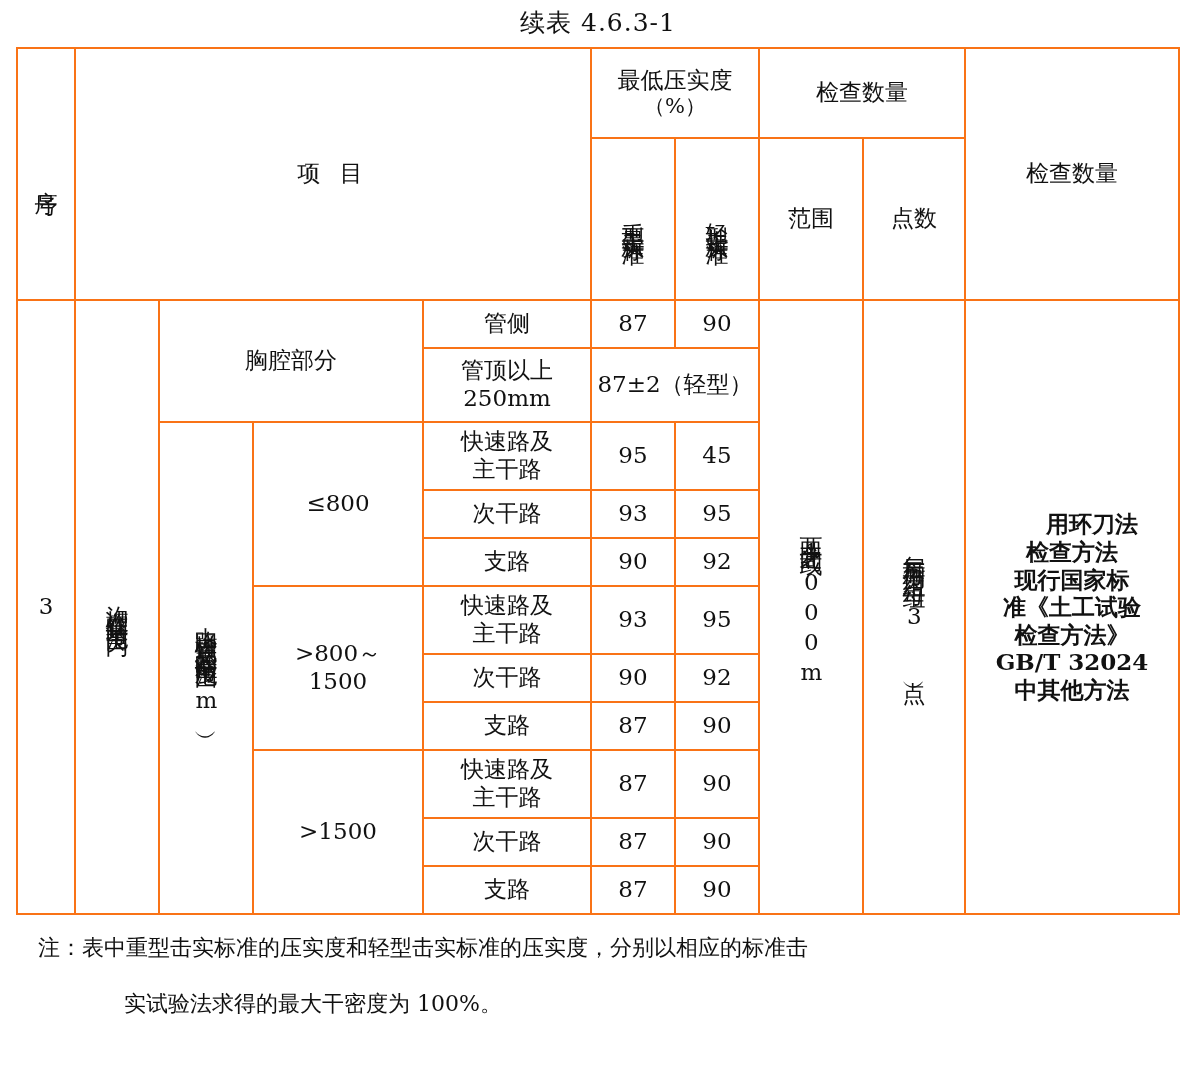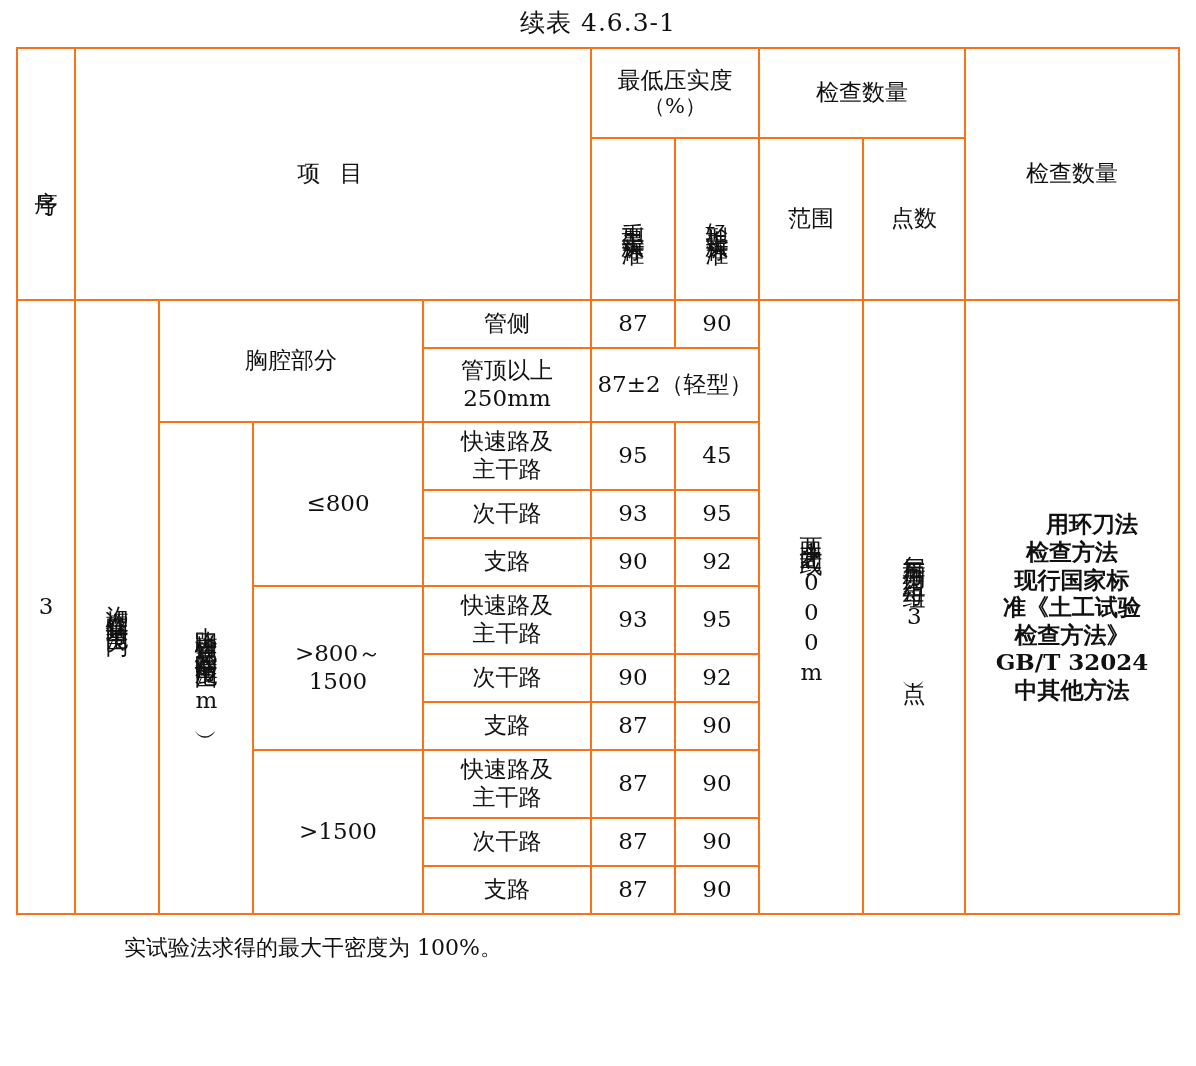--- a/index.html
+++ b/index.html
@@ -56,21 +56,21 @@
     font-size: 21px;
   }
   .note {
     width: 1120px;
     margin: 16px auto 0 auto;
     font-size: 22px;
     line-height: 1.55;
     font-family: "DejaVu Serif", "Liberation Serif", serif;
   }
   .note .line1 { text-indent: 0; padding-left: 42px; text-indent: -42px; }
-  .note .line2 { padding-left: 86px; }
+  .note .line2 { padding-left: 86px; margin-top: 22px; }
   .txtblock {
     display: block;
     line-height: 1.2;
   }
   .wide-letter { letter-spacing: 6px; margin-top: 22px; }
   .methodcell {
     font-size: 23px;
     line-height: 1.45;
     text-align: left;
     padding: 4px 10px 4px 14px;
@@ -242,16 +242,17 @@
       </tr>
       <tr>
         <td style="height:46px"><span>支路</span></td>
         <td><span>87</span></td>
         <td><span>90</span></td>
       </tr>
     </tbody>
   </table>
 
   <div class="note">
+    <div class="line1">注：表中重型击实标准的压实度和轻型击实标准的压实度，分别以相应的标准击</div>
     <div class="line2">实试验法求得的最大干密度为 100%。</div>
   </div>
 
 </div>
 
 </body></html>

